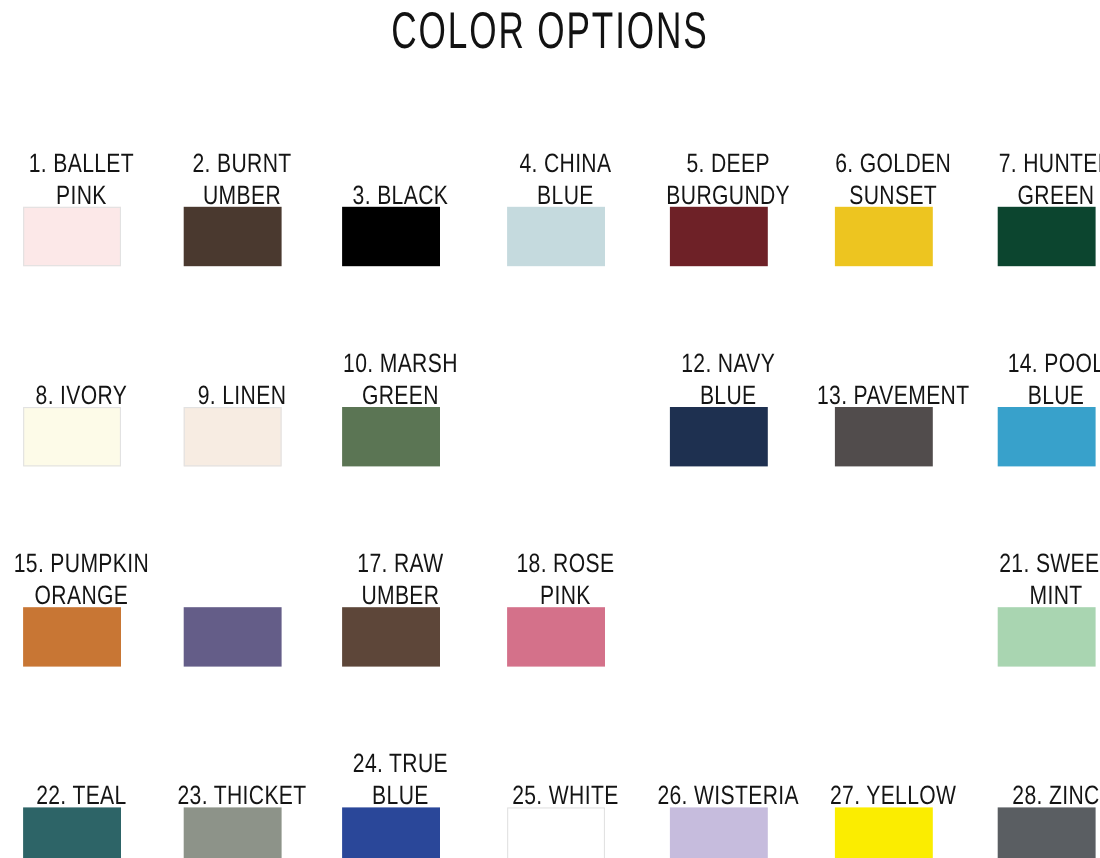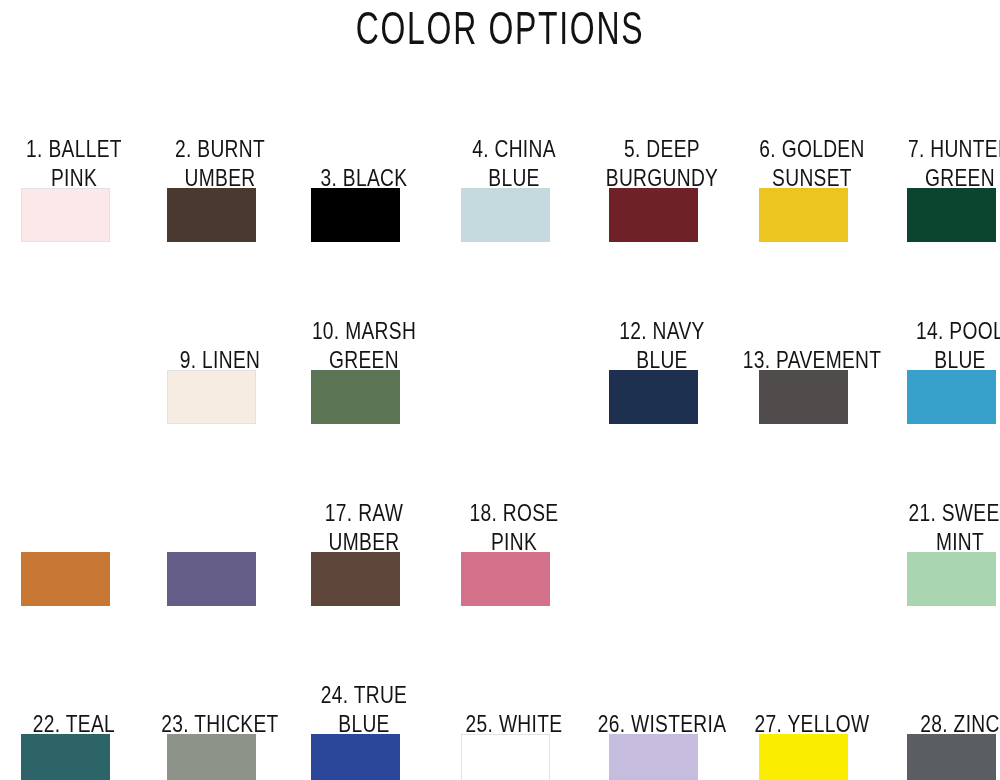--- a/index.html
+++ b/index.html
@@ -149,20 +149,26 @@
         </div>
         <div class="swatch-cell col-6">
           <div class="swatch-label">
             <div class="lbl-inner">7. HUNTER</div>
             <div class="lbl-inner">GREEN</div>
           </div>
           <div class="swatch-chip" style="background-color: rgb(12, 69, 47);"></div>
         </div>
       </div>
       <div class="swatch-row">
+        <div class="swatch-cell col-0">
+          <div class="swatch-label">
+            <div class="lbl-inner">8. IVORY</div>
+          </div>
+          <div class="swatch-chip bordered" style="background-color: rgb(253, 251, 232);"></div>
+        </div>
         <div class="swatch-cell col-1">
           <div class="swatch-label">
             <div class="lbl-inner">9. LINEN</div>
           </div>
           <div class="swatch-chip bordered" style="background-color: rgb(247, 236, 226);"></div>
         </div>
         <div class="swatch-cell col-2">
           <div class="swatch-label">
             <div class="lbl-inner">10. MARSH</div>
             <div class="lbl-inner">GREEN</div>
@@ -185,20 +191,24 @@
         <div class="swatch-cell col-6">
           <div class="swatch-label">
             <div class="lbl-inner">14. POOL</div>
             <div class="lbl-inner">BLUE</div>
           </div>
           <div class="swatch-chip" style="background-color: rgb(56, 161, 203);"></div>
         </div>
       </div>
       <div class="swatch-row">
         <div class="swatch-cell col-0">
+          <div class="swatch-label">
+            <div class="lbl-inner">15. PUMPKIN</div>
+            <div class="lbl-inner">ORANGE</div>
+          </div>
           <div class="swatch-chip" style="background-color: rgb(200, 118, 52);"></div>
         </div>
         <div class="swatch-cell col-1">
           <div class="swatch-chip" style="background-color: rgb(100, 93, 136);"></div>
         </div>
         <div class="swatch-cell col-2">
           <div class="swatch-label">
             <div class="lbl-inner">17. RAW</div>
             <div class="lbl-inner">UMBER</div>
           </div>

